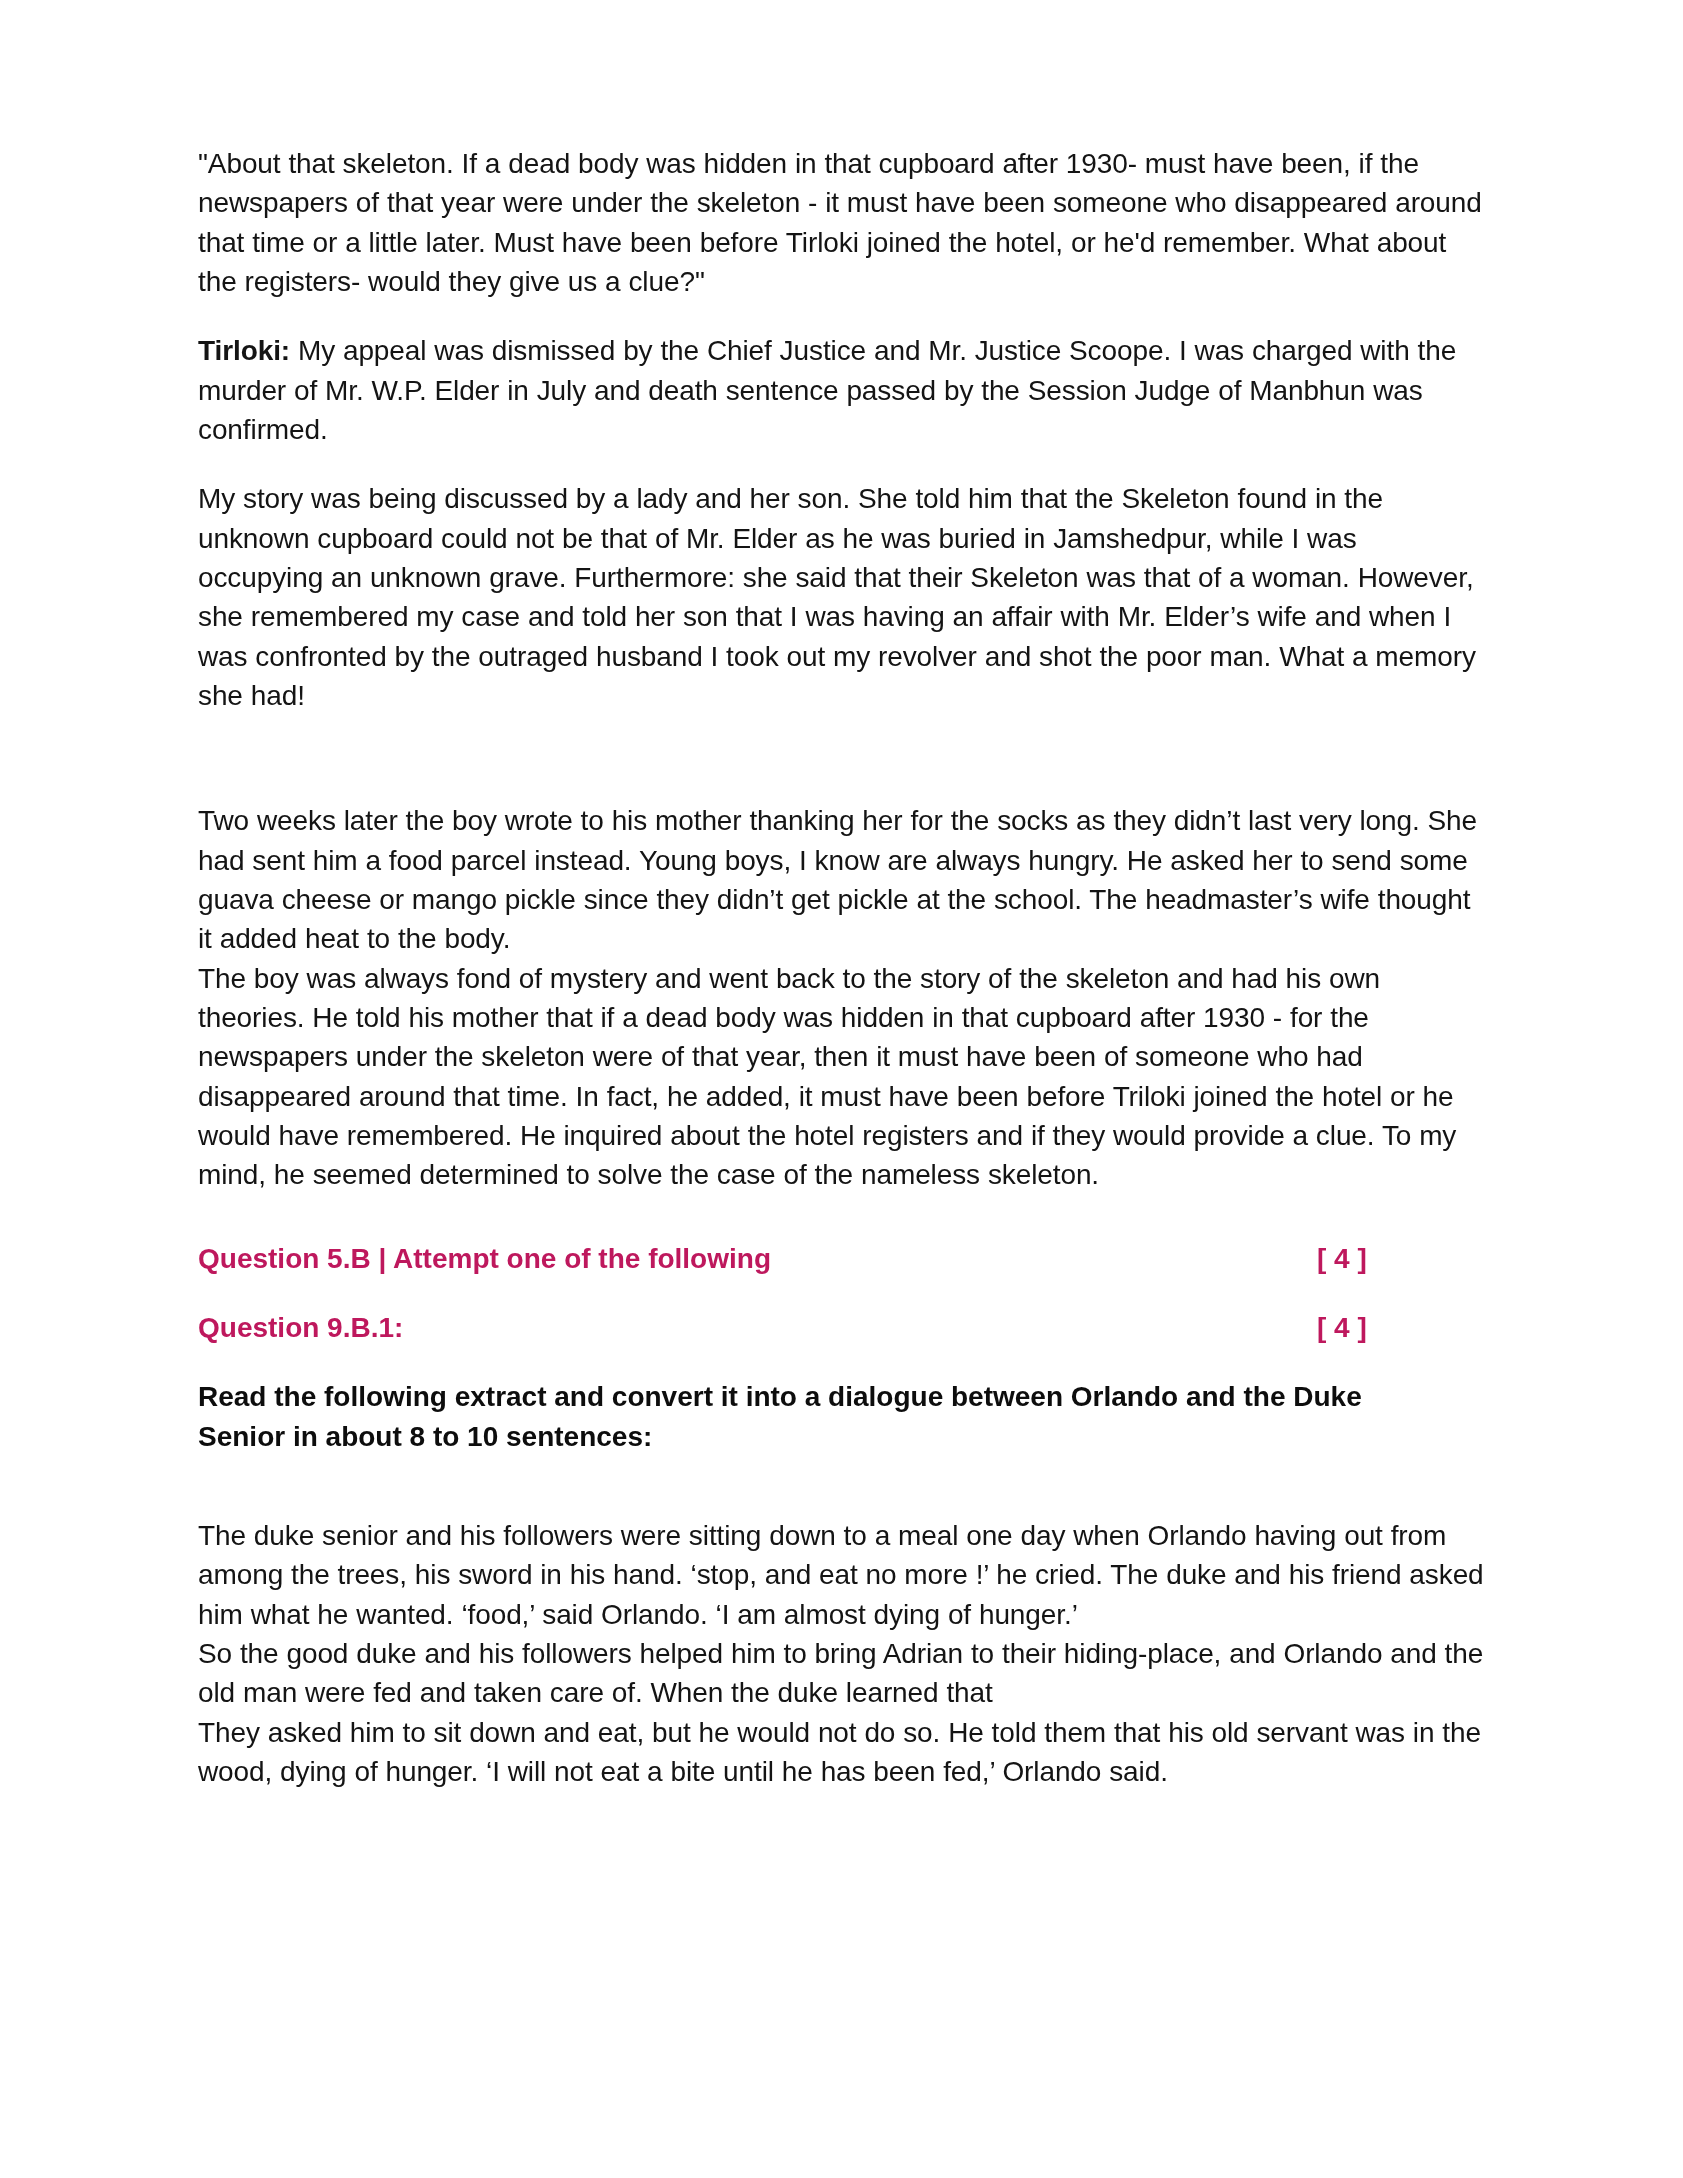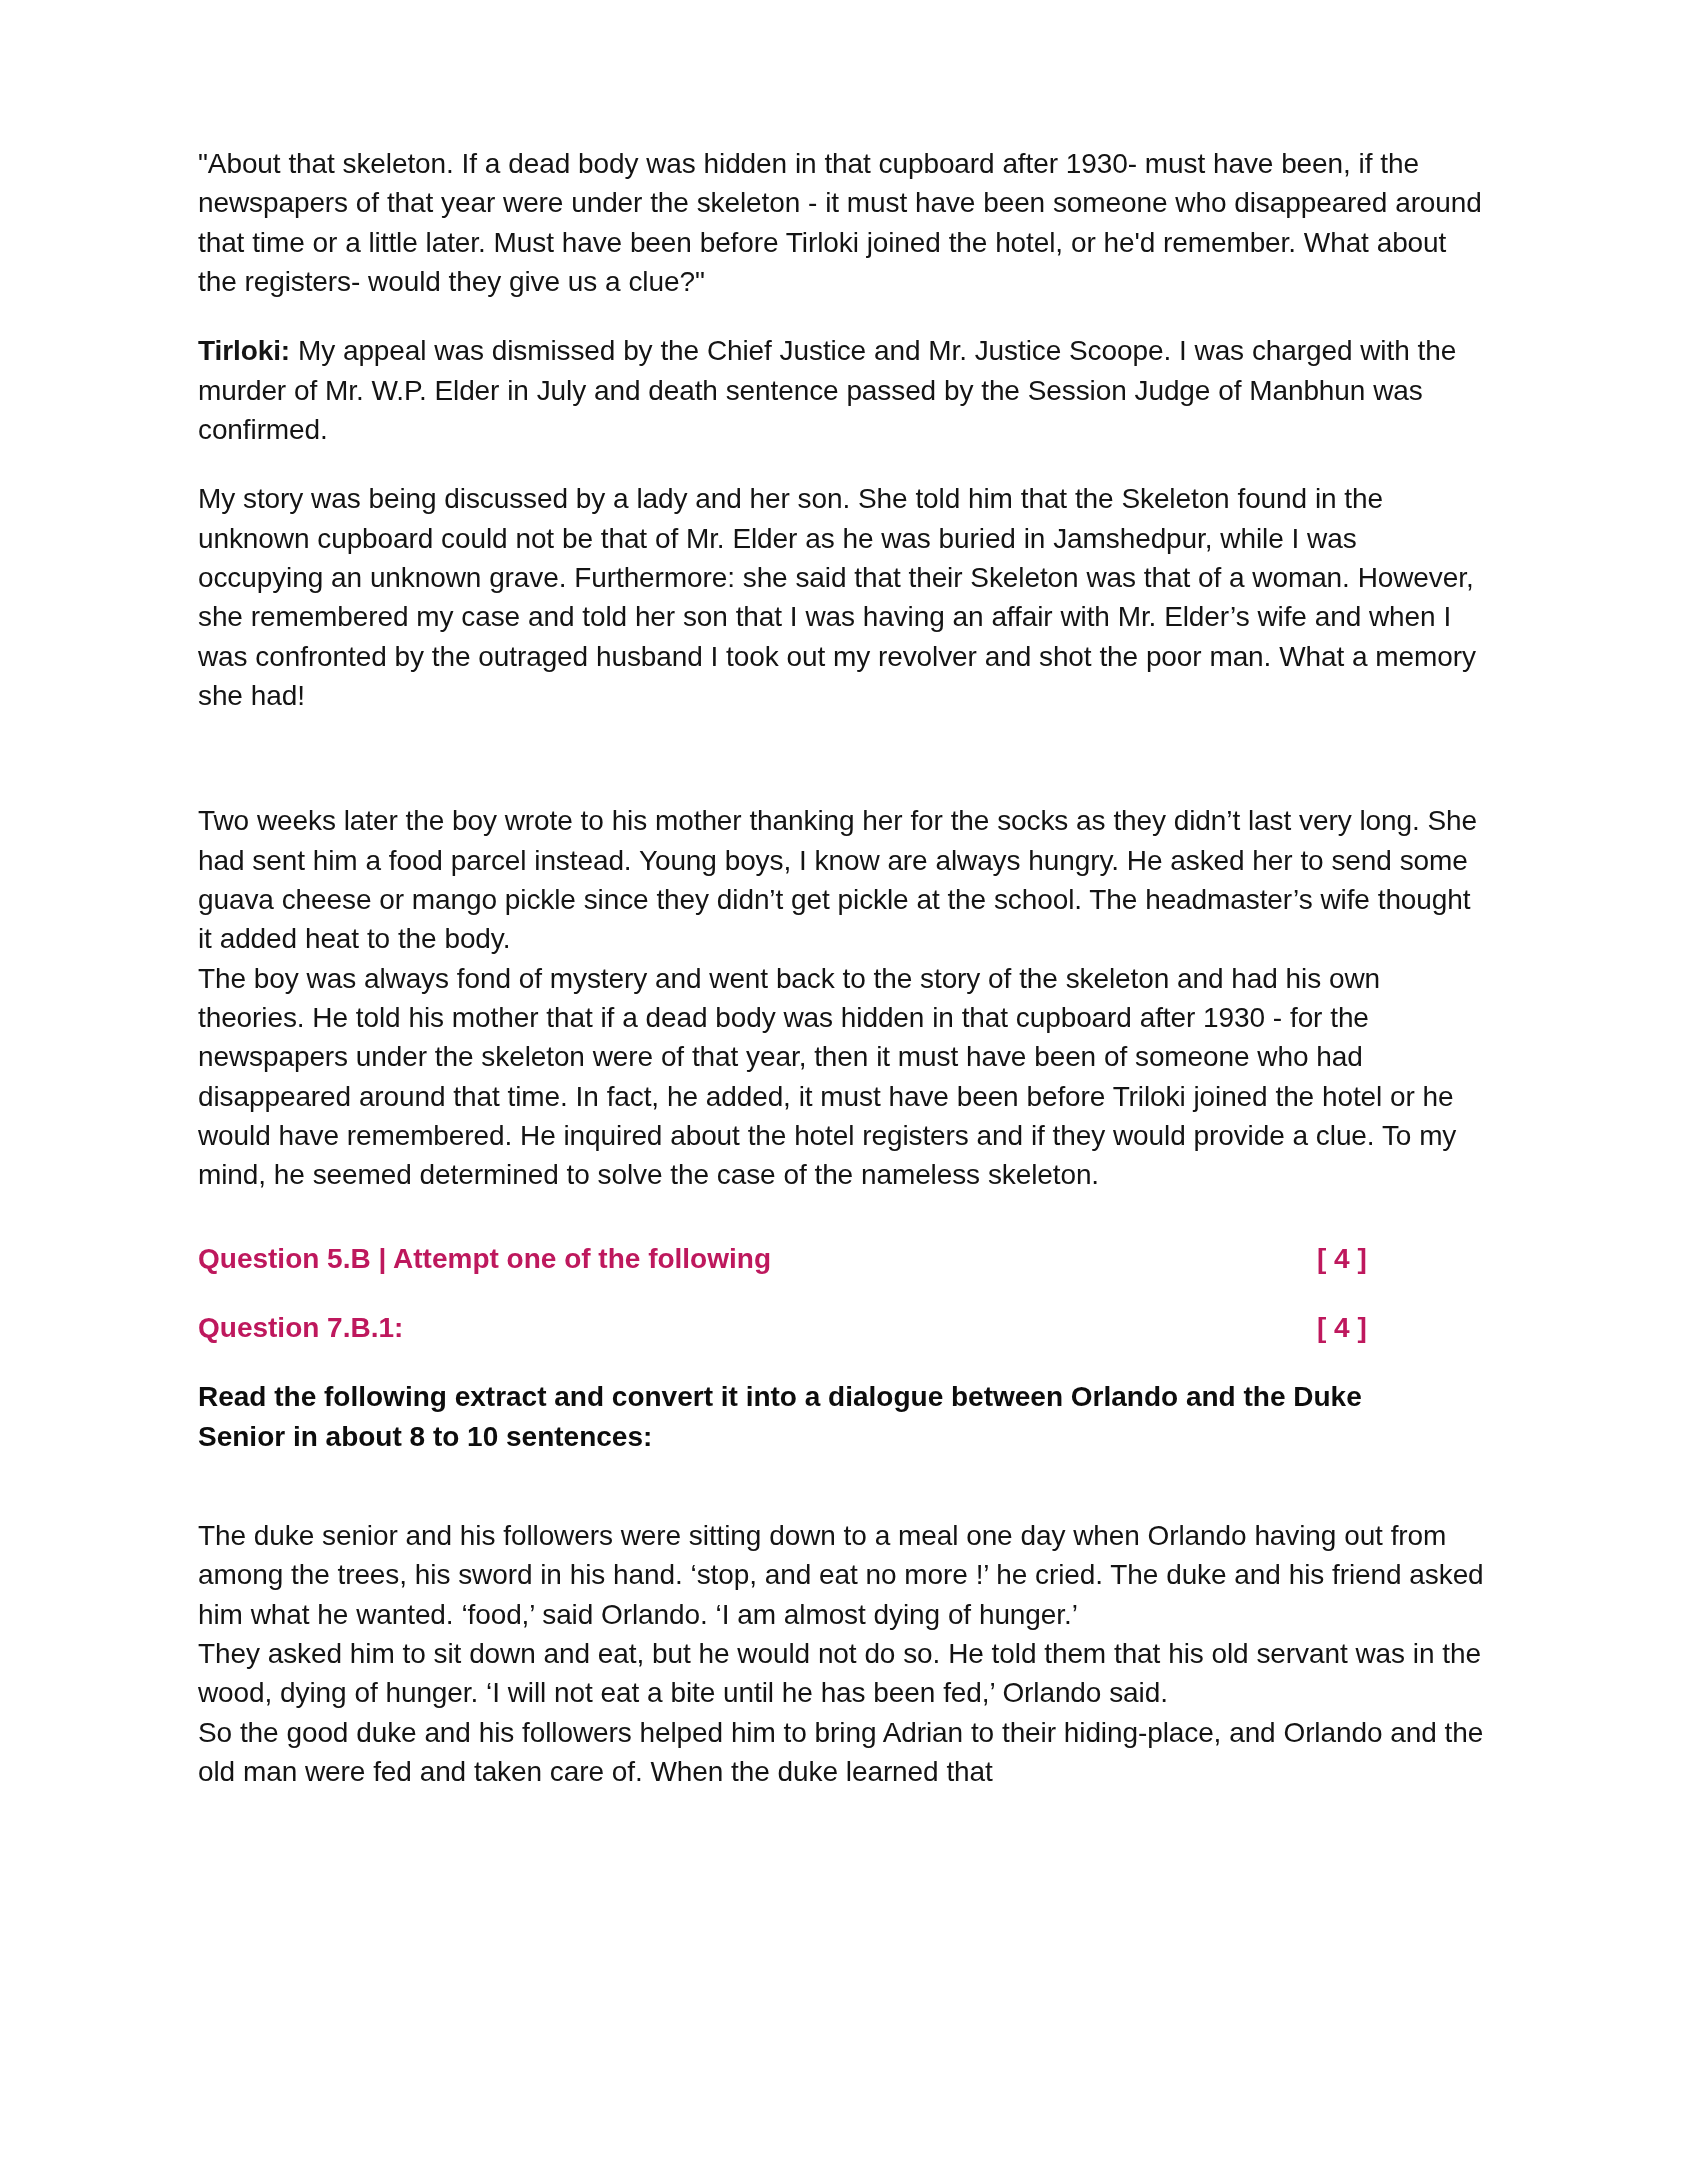--- a/index.html
+++ b/index.html
@@ -98,31 +98,31 @@
 
     <div class="spacer-14"></div>
 
     <div class="qrow">
       <span class="q-label">Question 5.B | Attempt one of the following</span>
       <span class="q-spacer"></span>
       <span class="q-marks">[ 4 ]</span>
     </div>
 
     <div class="qrow">
-      <span class="q-label">Question 7.B.1:</span>
+      <span class="q-label">Question 9.B.1:</span>
       <span class="q-spacer"></span>
       <span class="q-marks">[ 4 ]</span>
     </div>
 
     <p class="instr">Read the following extract and convert it into a dialogue between Orlando and the Duke Senior in about 8 to 10 sentences:</p>
 
     <div class="spacer-26"></div>
 
 
     <p class="para gap-sm">The duke senior and his followers were sitting down to a meal one day when Orlando having out from among the trees, his sword in his hand. ‘stop, and eat no more !’ he cried. The duke and his friend asked him what he wanted. ‘food,’ said Orlando. ‘I am almost dying of hunger.’</p>
 
+    <p class="para gap-sm">So the good duke and his followers helped him to bring Adrian to their hiding-place, and Orlando and the old man were fed and taken care of. When the duke learned that</p>
+
     <p class="para gap-sm">They asked him to sit down and eat, but he would not do so. He told them that his old servant was in the wood, dying of hunger. ‘I will not eat a bite until he has been fed,’ Orlando said.</p>
-
-    <p class="para gap-sm">So the good duke and his followers helped him to bring Adrian to their hiding-place, and Orlando and the old man were fed and taken care of. When the duke learned that</p>
 
   </div>
 </div>
 
 
 </body></html>

